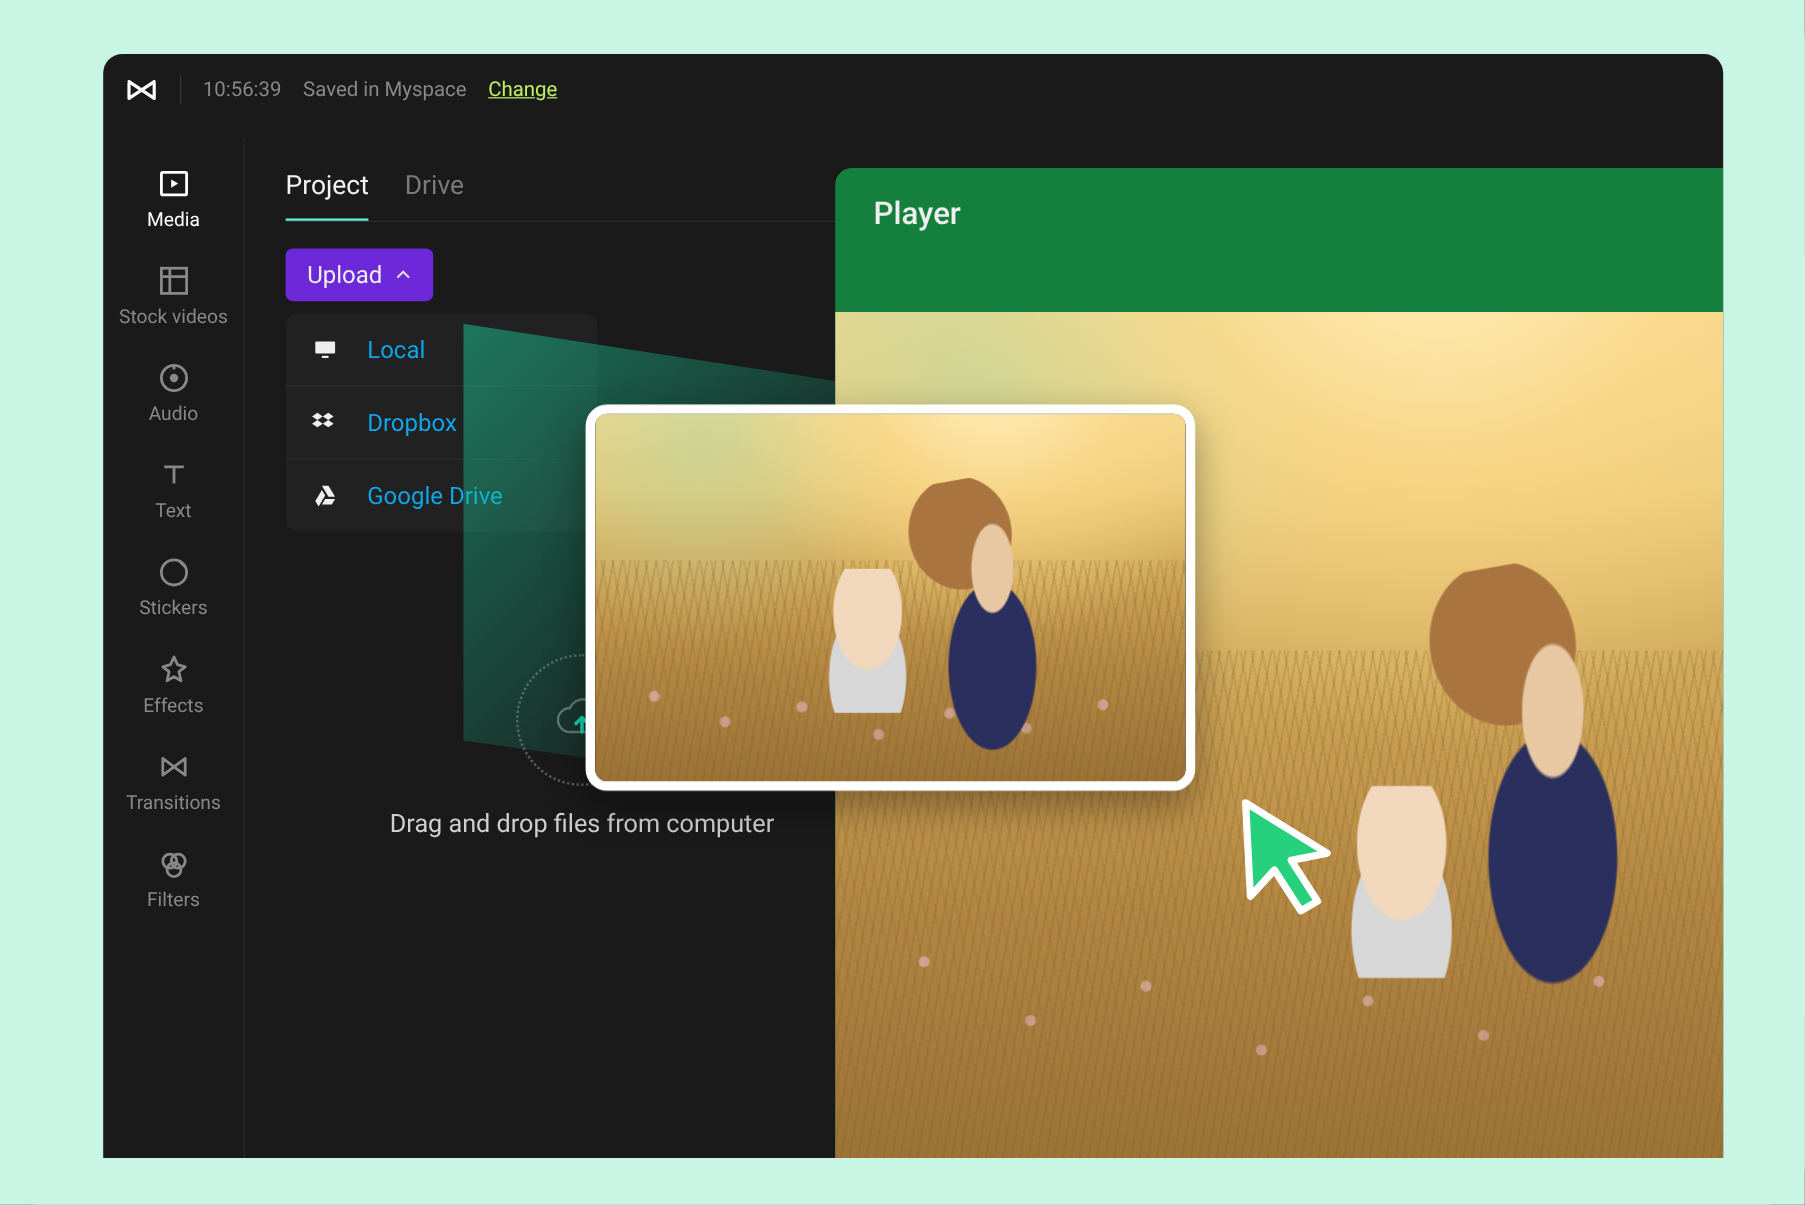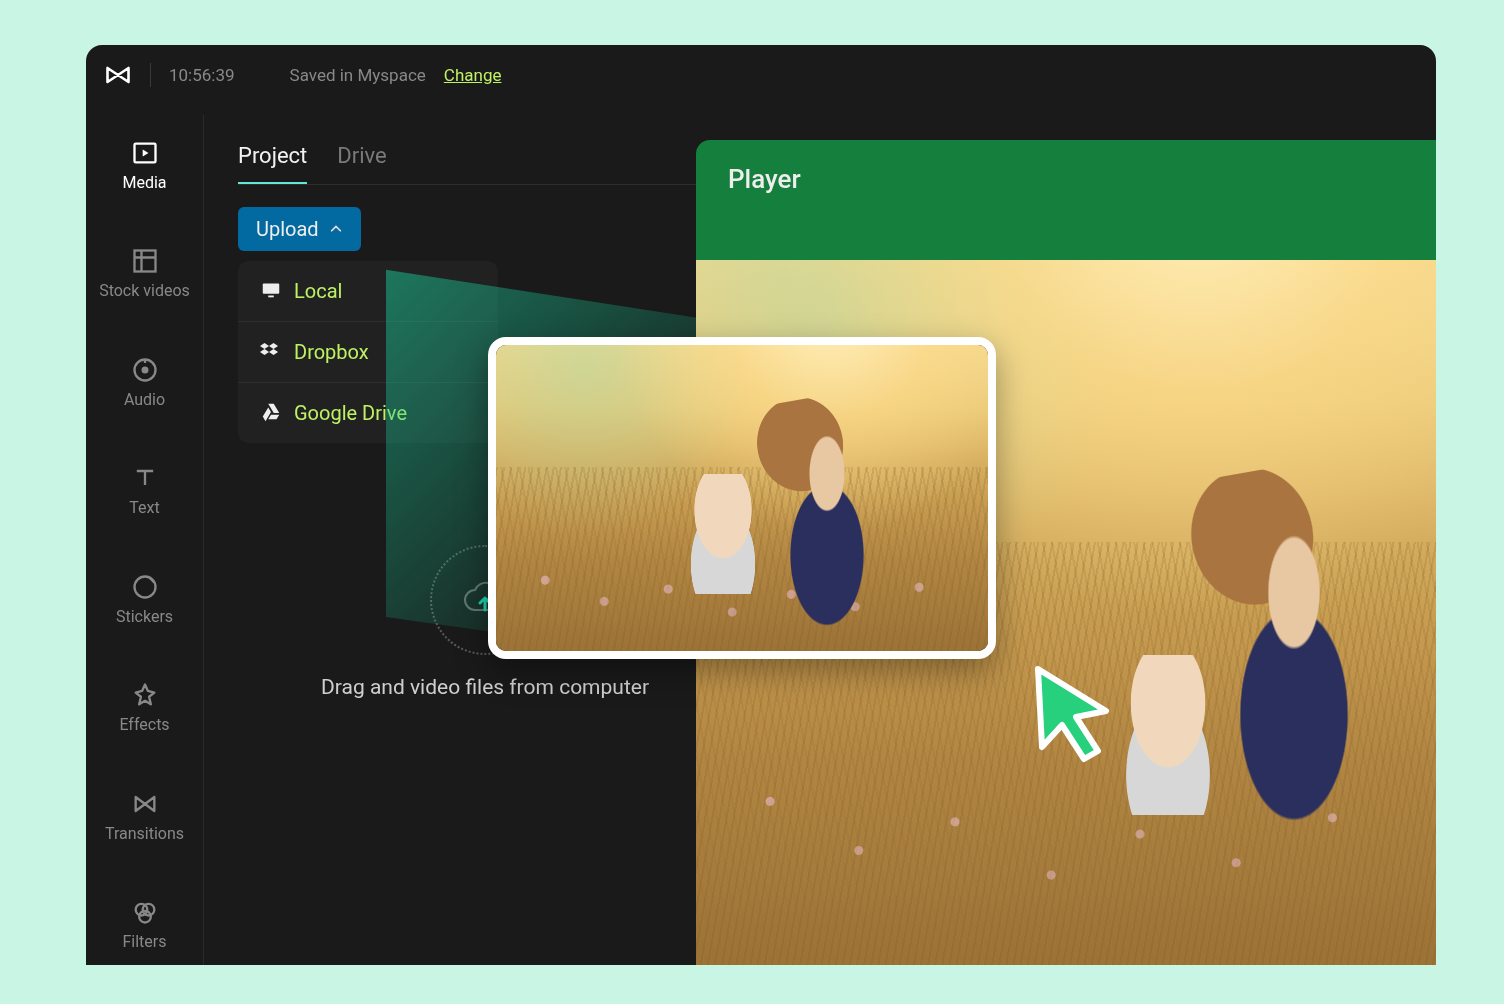--- a/index.html
+++ b/index.html
@@ -44,35 +44,34 @@
   color: #fff;
   display: flex;
   align-items: center;
 }
 .vr {
   width: 1px;
   height: 24px;
   background: #3a3a3a;
 }
 .top-time { color: #888; }
-.top-saved { color: #888; margin-left: 37px; }
+.top-saved { color: #888; }
 .top-change { color: #bef264; text-decoration: underline; cursor: pointer; }
 
 
 .sidebar {
   position: absolute;
   left: 0;
   top: 70px;
   width: 118px;
   bottom: 0;
   border-right: 1px solid #2a2a2a;
   display: flex;
   flex-direction: column;
   padding-top: 10px;
-  justify-content: space-between;
 }
 .sidebar-item {
   display: flex;
   flex-direction: column;
   align-items: center;
   gap: 6px;
   padding: 14px 4px;
   color: #888;
   font-size: 16px;
   cursor: pointer;
@@ -103,43 +102,44 @@
 .tab.active {
   color: #f2f2f2;
   border-bottom: 2px solid #5eead4;
 }
 
 .upload-btn {
   margin-top: 22px;
   display: inline-flex;
   align-items: center;
   gap: 10px;
-  background: #0369a1;
+  background: #6d28d9;
   color: #eee;
   font-size: 20px;
   padding: 10px 18px;
   border-radius: 6px;
   cursor: pointer;
 }
 .chev { display:inline-block; }
 
 
 .upload-menu {
   margin-top: 10px;
   width: 260px;
   background: rgba(40,40,40,.55);
   border-radius: 10px;
   overflow: hidden;
   backdrop-filter: blur(2px);
 }
 .upload-menu-item {
   display: flex;
-  gap: 12px;
+  align-items: center;
+  gap: 24px;
   padding: 18px 22px;
-  color: #bef264;
+  color: #0ea5e9;
   font-size: 20px;
   cursor: pointer;
 }
 .upload-menu-item + .upload-menu-item { border-top: 1px solid rgba(255,255,255,.06); }
 .upload-menu-item svg { width: 22px; height: 22px; flex: 0 0 22px; }
 
 
 .drop-zone {
   position: absolute;
   left: 50%;
@@ -387,21 +387,21 @@
       </div>
     </div>
 
     <div class="drop-zone">
       <div class="cloud-circle">
         <svg viewBox="0 0 48 48">
             <path d="M14 34a10 10 0 010-20 12 12 0 0123 4 8 8 0 010 16H14z" fill="none" stroke="#6b6b6b" stroke-width="2"></path>
             <path d="M24 34V22m0 0l-5 5m5-5l5 5" fill="none" stroke="#1bd1b0" stroke-width="3" stroke-linecap="round"></path>
           </svg>
       </div>
-      <div class="drop-title">Drag and video files from computer</div>
+      <div class="drop-title">Drag and drop files from computer</div>
     </div>
   </div>
 
   <div class="beam"></div>
 
   <div class="player-panel">
     <div class="player-title">Player</div>
     <div class="player-canvas">
       <div class="scene large">
         <div class="grass"></div>

